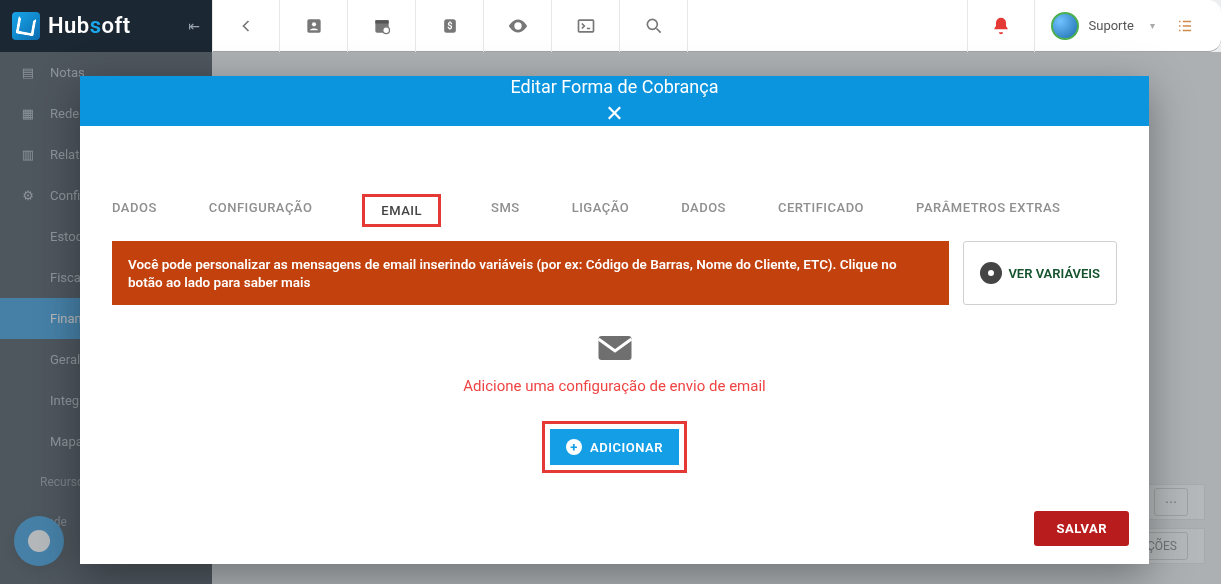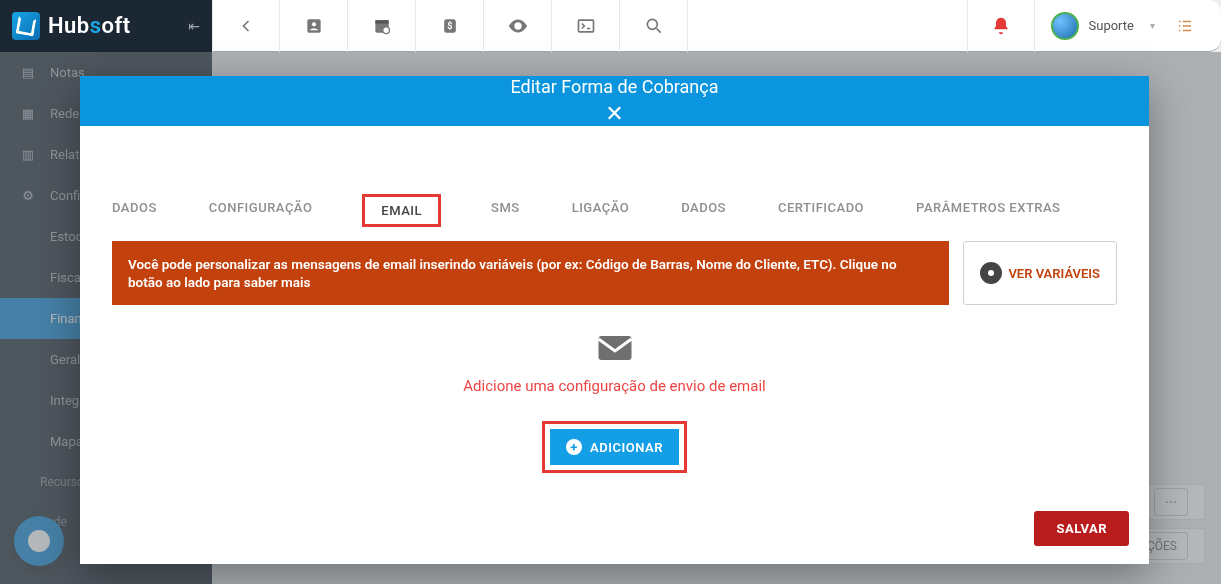--- a/index.html
+++ b/index.html
@@ -49,21 +49,21 @@
   .modal-title { font-size:18px; font-weight:400;}
   .modal-close { font-size:22px;cursor:pointer;}
   .modal-body { padding:0 28px 18px; }
 
   .tabs { display:flex; gap:48px; padding:26px 30px 14px; font-size:13px; color:#8f8f8f; font-weight:500; letter-spacing:.5px;margin-top:42px;}
   .tab { cursor:pointer; padding:6px 2px;}
   .tab.active { color:#444; border:3px solid #e53935; padding:6px 16px;text-align:center;}
 
   .alert-row { display:flex; gap:14px; align-items:stretch; margin:0 4px;}
   .alert { flex:1; background:#c2410c; color:#fff; font-weight:600; font-size:13.5px; padding:14px 16px; line-height:1.35;}
-  .var-btn { border:1px solid #d0d0d0; border-radius:3px; display:flex; align-items:center; gap:6px; padding:0 16px; font-weight:600; font-size:13px; color:#c2410c; cursor:pointer; background:#fff;}
+  .var-btn { border:1px solid #d0d0d0; border-radius:3px; display:flex; align-items:center; gap:6px; padding:0 16px; font-weight:600; font-size:13px; color:#14532d; cursor:pointer; background:#fff;}
   .var-btn .eye{width:22px;height:22px;background:#444;border-radius:50%;position:relative;}
   .var-btn .eye:after{content:"";position:absolute;top:8px;left:8px;width:6px;height:6px;background:#fff;border-radius:50%;}
 
   .empty { text-align:center; padding:28px 0 10px; color:#ef4444;}
   .empty .mail{display:inline-block;color:#707070;}
   .empty p{margin-top:10px;font-size:15px;}
 
   .add-wrap { display:flex; justify-content:center; margin-top:16px;}
   .add-outline{border:3px solid #e53935;padding:5px;}
   .add-btn { background:#149ee6; color:#fff; font-weight:600; font-size:13px; padding:10px 16px; display:flex; align-items:center; gap:8px; border:none; cursor:pointer; letter-spacing:.5px;}

